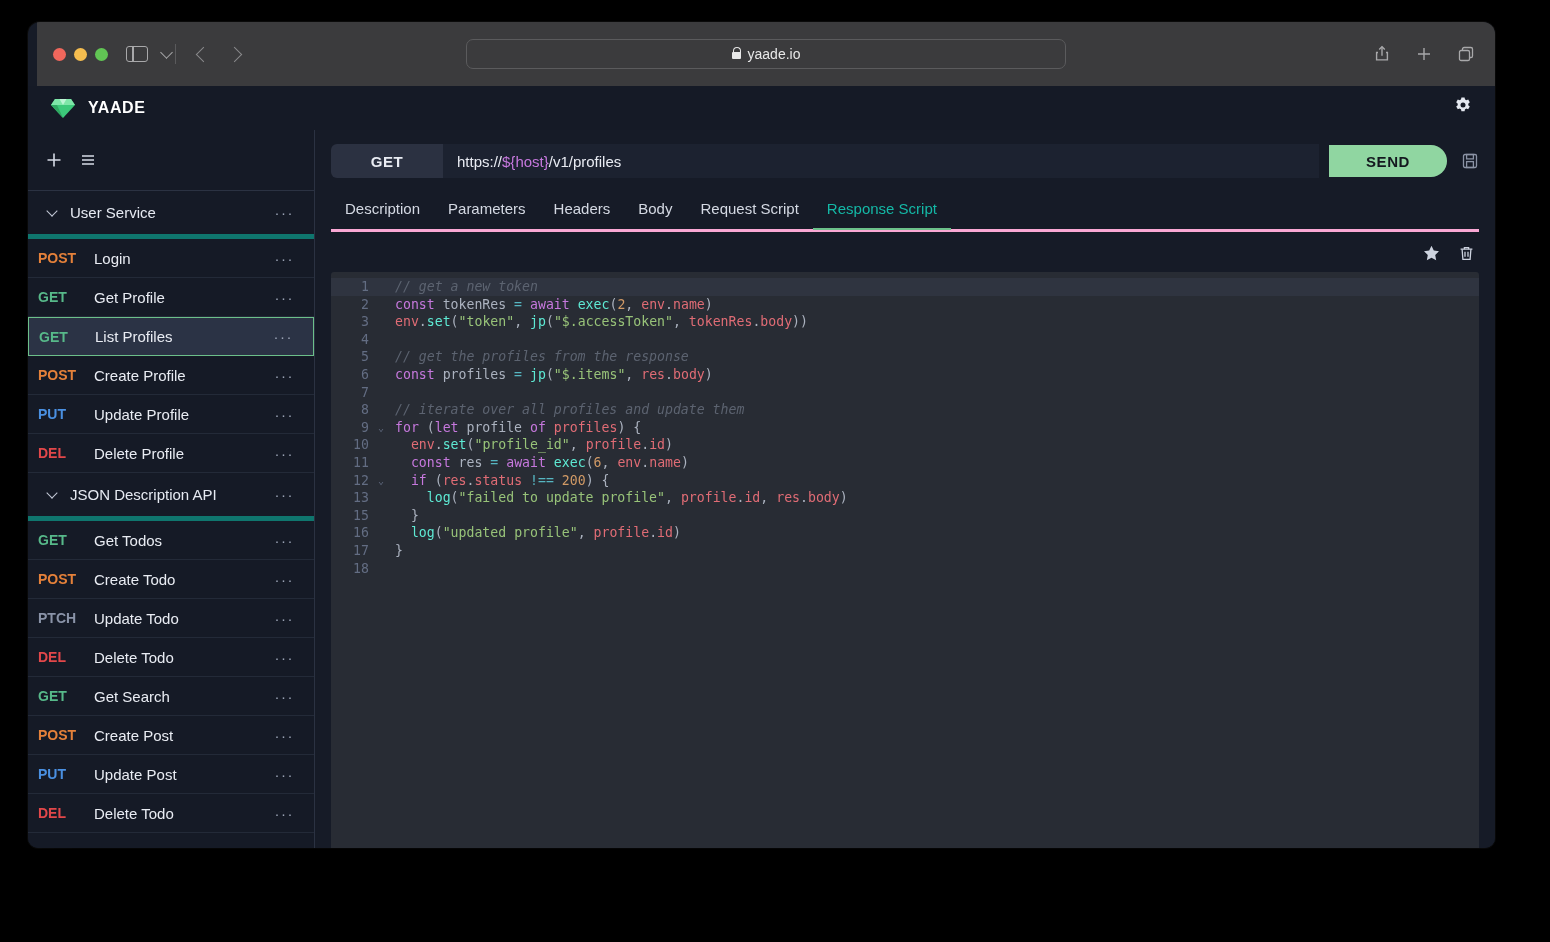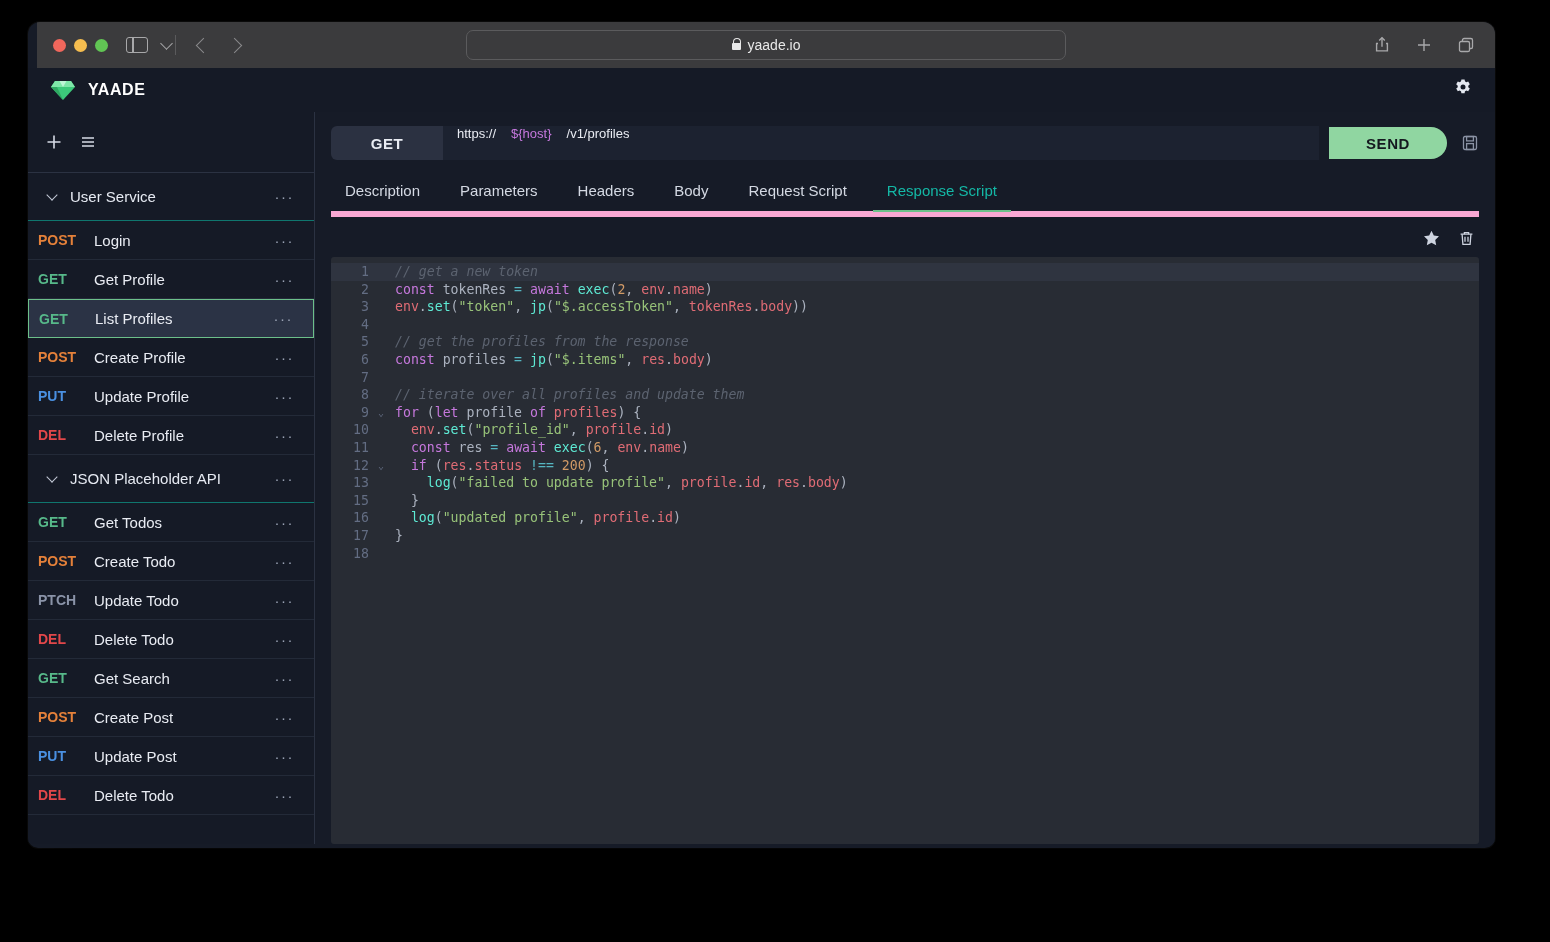--- a/index.html
+++ b/index.html
@@ -17,21 +17,21 @@
     left: 28px; top: 22px;
     width: 1467px; height: 826px;
     background: #161b27;
     border-radius: 12px 12px 10px 10px;
     overflow: hidden;
     box-shadow: 0 22px 60px rgba(0,0,0,.75), 0 0 0 1px rgba(255,255,255,.05);
   }
 
   
   .chrome {
-    height: 46px;
+    height: 64px;
     background: #3b3b3d;
     display: flex; align-items: center;
     padding: 0 16px;
     position: relative;
     margin-left: 9px;
   }
   .traffic { display:flex; gap:8px; align-items:center; margin-right: 18px;}
   .dot { width: 13px; height: 13px; border-radius: 50%; }
   .dot.red { background:#f0675c; }
   .dot.yellow { background:#f5bd4f; }
@@ -104,21 +104,21 @@
     font-family: "Liberation Sans", sans-serif;
     outline: none;
   }
   .search-input::placeholder { color:#6f778a; }
   .icon-btn { color:#d6dbe6; cursor:pointer; display:flex; align-items:center; justify-content:center; }
   .sb-divider { height:1px; background:#2b3242; }
 
   .group-row {
     height: 48px; display:flex; align-items:center;
     padding: 0 16px; color:#e6eaf2; font-size: 15px;
-    border-bottom: 1px solid #0f766e; cursor:pointer;
+    border-bottom: 5px solid #0f766e; cursor:pointer;
   }
   .grp-chev {
     width:8px; height:8px; border-right:1.6px solid #c3c9d6; border-bottom:1.6px solid #c3c9d6;
     transform: rotate(45deg); margin: -4px 14px 0 4px;
   }
   .group-name { flex:1; }
   .dots { color:#9aa2b4; letter-spacing:1.5px; font-size:15px; cursor:pointer; padding: 0 4px; }
 
   .req-row {
     height: 39px; display:flex; align-items:center;
@@ -139,37 +139,36 @@
   .req-bar { display:flex; align-items:center; gap: 10px; }
   .method-box {
     width: 112px; height: 34px; background:#2b3141;
     border-radius: 6px 0 0 6px;
     display:flex; align-items:center; justify-content:center;
     color:#e9ecf3; font-size:15px; font-weight:bold; letter-spacing:.5px;
     flex:none; cursor:pointer;
   }
   .url-box {
     flex:1; height: 34px; background:#1c2230;
-    display:flex; padding: 0 14px;
-    color:#e9ecf3; font-size:13px; min-width: 0;
+    display:flex; align-items:center; padding: 0 14px;
+    color:#e9ecf3; font-size:15px; min-width: 0;
     margin-left:-10px;
-    gap:15px;
   }
   .url-var { color:#c678dd; }
   .send-btn {
     width: 118px; height: 32px; border-radius: 0 16px 16px 0;
     background:#90d6a1; color:#14181f; font-weight:bold;
     font-size:15px; letter-spacing:.6px;
     display:flex; align-items:center; justify-content:center;
     flex:none; cursor:pointer; border:none;
     font-family:"Liberation Sans", sans-serif;
   }
   .save-btn { color:#8b93a5; cursor:pointer; display:flex; align-items:center; margin-left:4px;}
 
-  .tabs { display:flex; align-items:flex-end; gap: 12px; border-bottom:6px solid #f9a8d4; margin-top: 14px; }
+  .tabs { display:flex; align-items:flex-end; gap: 0; border-bottom:3px solid #f9a8d4; margin-top: 14px; }
   .tab {
     padding: 8px 14px 11px 14px; color:#d4d9e3; font-size:15px; cursor:pointer;
     border-bottom: 2px solid transparent; margin-bottom:-1px;
   }
   .tab.active { color:#14b8a6; border-bottom-color:#6cc08a; }
 
   .editor-tools { display:flex; justify-content:flex-end; gap: 18px; padding: 13px 4px 10px 0; }
   .tool { color:#cdd3df; cursor:pointer; display:flex; }
 
   .editor {
@@ -314,21 +313,21 @@
               <span class="req-name">Update Profile</span>
               <span class="dots">···</span>
             </div>
             <div class="req-row">
               <span class="req-method m-DEL">DEL</span>
               <span class="req-name">Delete Profile</span>
               <span class="dots">···</span>
             </div>
             <div class="group-row">
               <span class="grp-chev"></span>
-              <span class="group-name">JSON Placeholder API</span>
+              <span class="group-name">JSON Description API</span>
               <span class="dots">···</span>
             </div>
             <div class="req-row">
               <span class="req-method m-GET">GET</span>
               <span class="req-name">Get Todos</span>
               <span class="dots">···</span>
             </div>
             <div class="req-row">
               <span class="req-method m-POST">POST</span>
               <span class="req-name">Create Todo</span>

